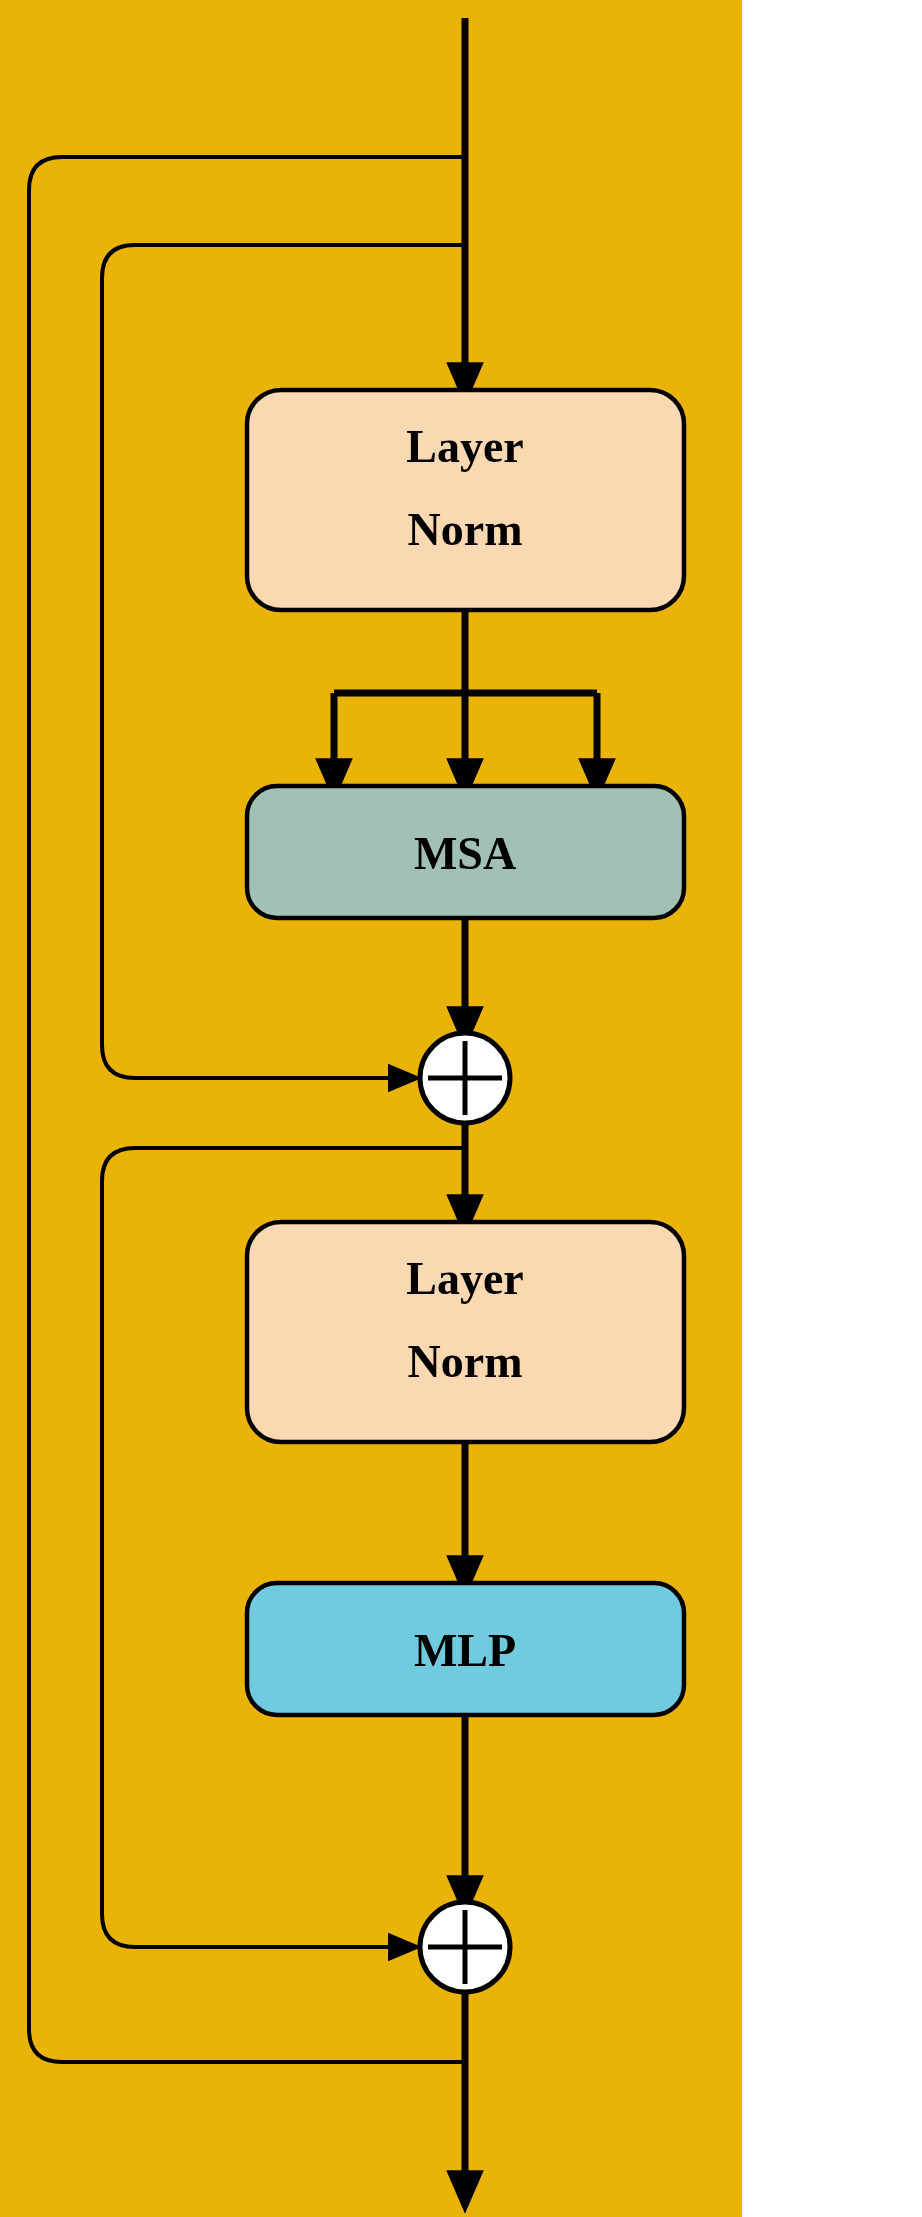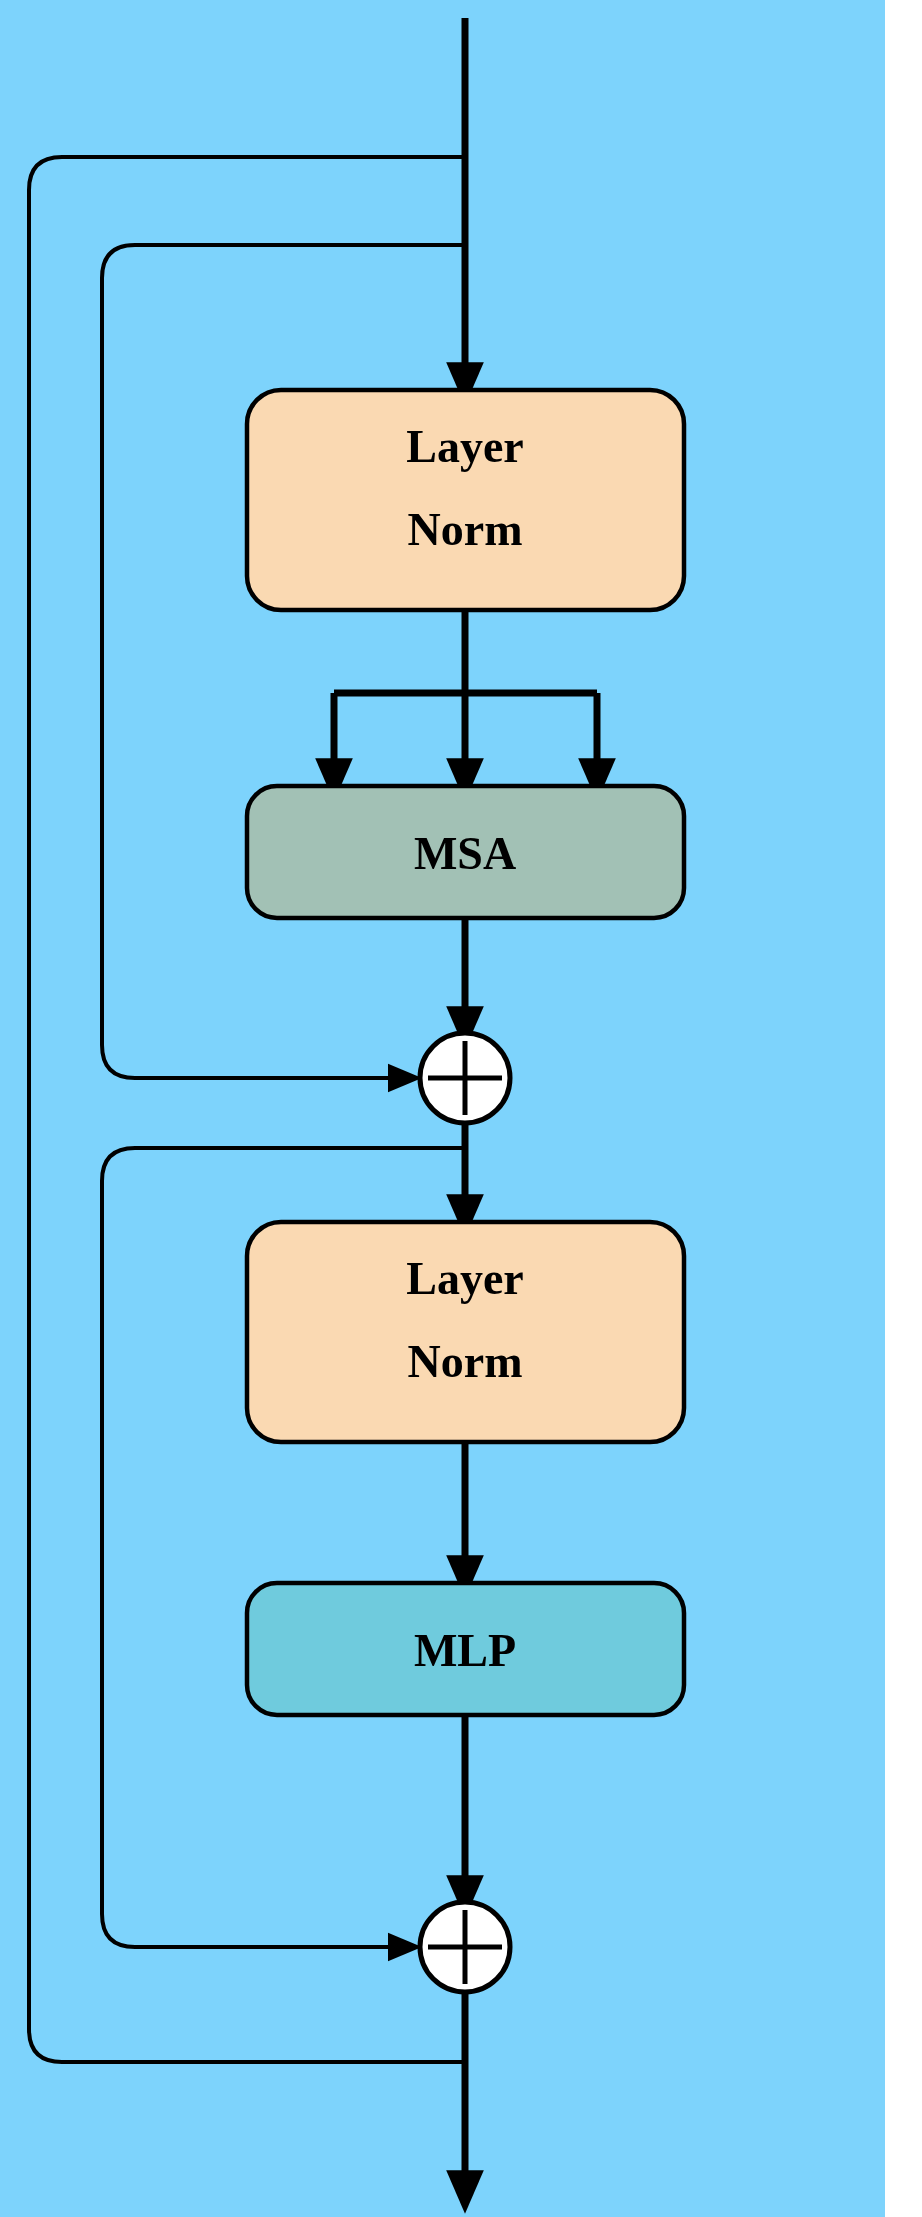--- a/index.html
+++ b/index.html
@@ -5,23 +5,23 @@
   html, body {
     margin: 0;
     padding: 0;
     background: #ffffff;
   }
   body {
     font-family: "Liberation Serif", "DejaVu Serif", serif;
   }
   #diagram-root {
     position: relative;
-    width: 885px;
+    width: 742px;
     height: 2217px;
-    background: #7dd3fc;
+    background: #eab308;
     overflow: hidden;
   }
   #diagram-svg {
     position: absolute;
     top: 0;
     left: 0;
     width: 922px;
     height: 2217px;
   }
   .node-label {

